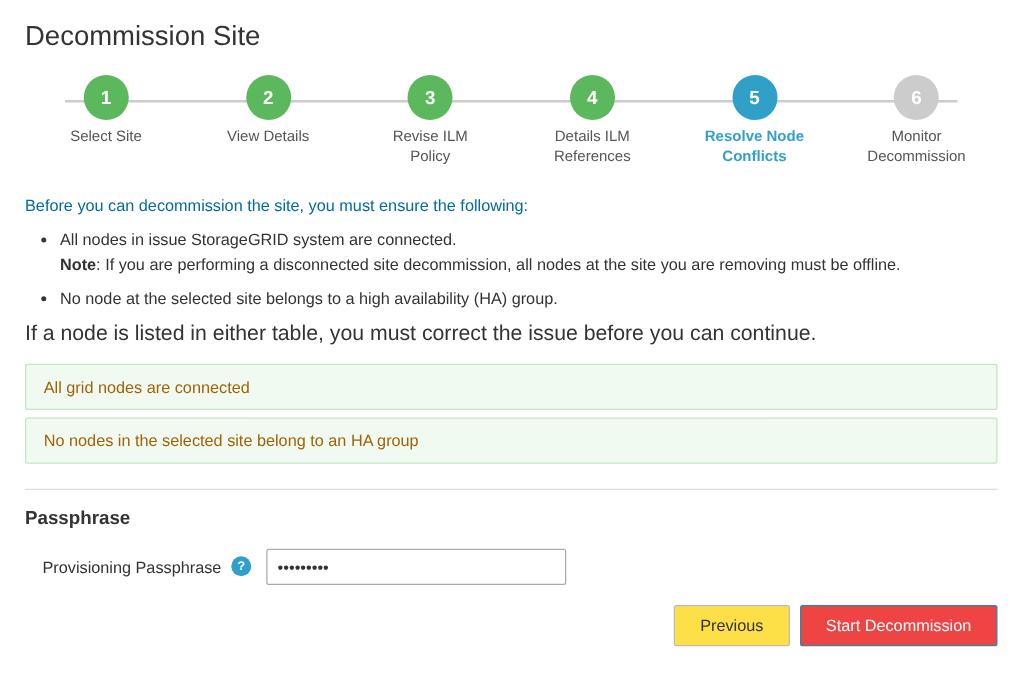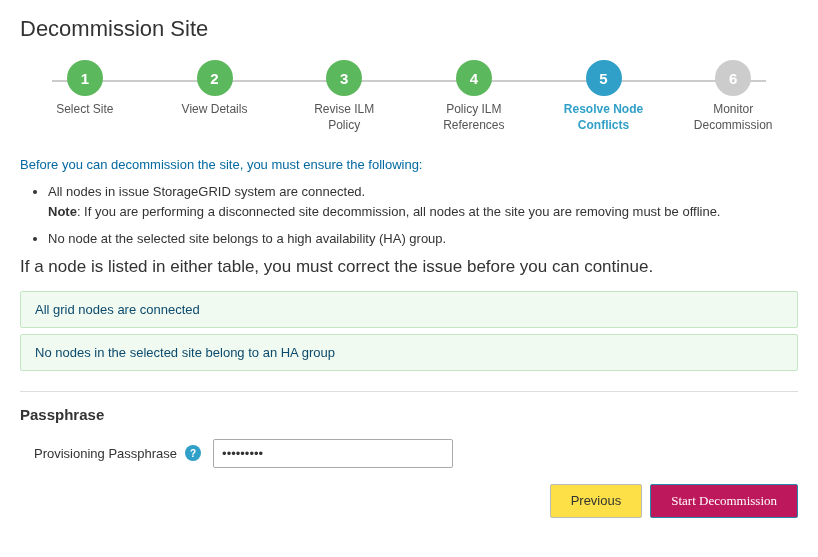--- a/index.html
+++ b/index.html
@@ -102,21 +102,21 @@
       font-size: 17px;
     }
 
     
     .status-box {
       border: 1px solid #c3e6c3;
       background: #f0faf0;
       padding: 10px 14px;
       margin-bottom: 6px;
       font-size: 13px;
-      color: #0c4a6e;
+      color: #a16207;
       border-radius: 2px;
     }
 
     
     .section-divider {
       border: none;
       border-top: 1px solid #ddd;
       margin: 20px 0 14px 0;
     }
     .section-title {
@@ -173,24 +173,23 @@
       border-radius: 2px;
       cursor: pointer;
       border: 1px solid transparent;
     }
     .btn-default {
       background: #fde047;
       border-color: #bbb;
       color: #333;
     }
     .btn-primary {
-      background: #be185d;
+      background: #ef4444;
       border-color: #2889ab;
       color: #fff;
-      font-family: Liberation Serif, serif;
     }
   </style>
 </head>
 <body>
 
 <h1 class="page-title">Decommission Site</h1>
 
 <div class="stepper">
   <div class="step">
     <div class="step-circle completed">1</div>
@@ -199,21 +198,21 @@
   <div class="step">
     <div class="step-circle completed">2</div>
     <div class="step-label">View Details</div>
   </div>
   <div class="step">
     <div class="step-circle completed">3</div>
     <div class="step-label">Revise ILM Policy</div>
   </div>
   <div class="step">
     <div class="step-circle completed">4</div>
-    <div class="step-label">Policy ILM References</div>
+    <div class="step-label">Details ILM References</div>
   </div>
   <div class="step">
     <div class="step-circle active">5</div>
     <div class="step-label active-label">Resolve Node Conflicts</div>
   </div>
   <div class="step">
     <div class="step-circle inactive">6</div>
     <div class="step-label">Monitor Decommission</div>
   </div>
 </div>

